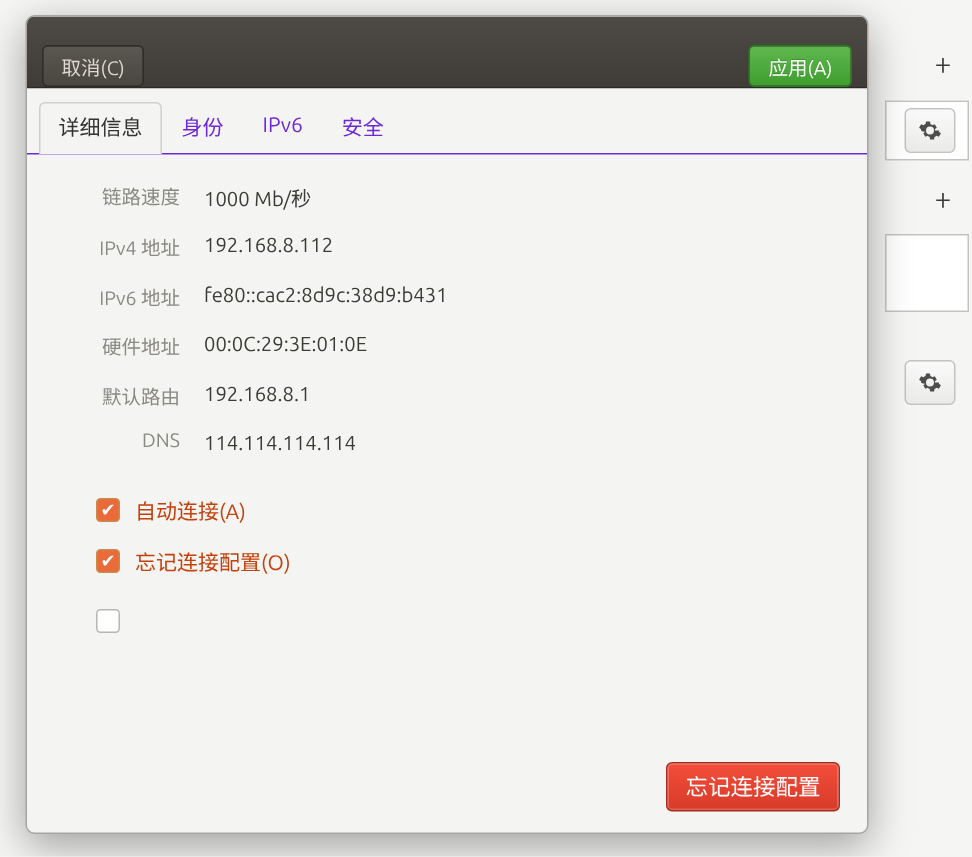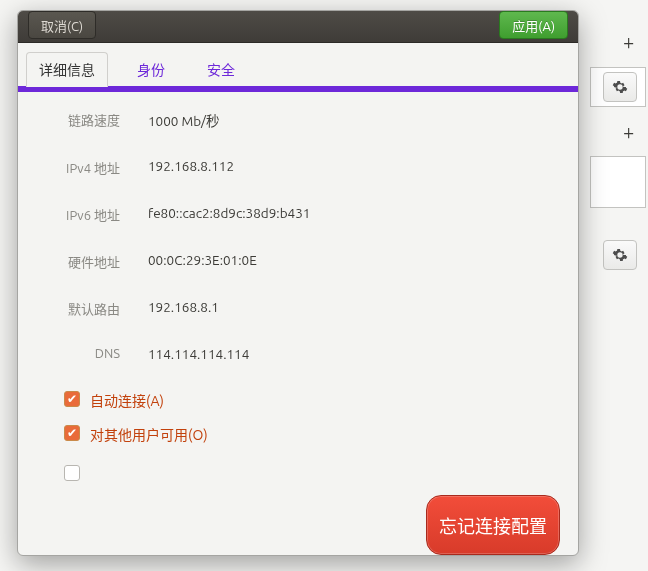--- a/index.html
+++ b/index.html
@@ -48,24 +48,24 @@
     height: 546px;
     background: #f4f4f2;
     border: 1px solid #a5a5a2;
     border-radius: 6px;
     box-shadow: 0 8px 28px rgba(0,0,0,0.35);
     display: flex;
     flex-direction: column;
     overflow: hidden;
   }
   .titlebar {
-    height: 32px;
+    height: 48px;
     background: linear-gradient(#4e4b46, #3f3c38);
     display: flex;
-    align-items: flex-start;
+    align-items: flex-end;
     justify-content: space-between;
     padding: 0 10px;
     border-bottom: 1px solid #2c2a27;
   }
   .titlebar .title {
     color: #e8e6e1;
     font-size: 15px;
     position: absolute;
     left: 0; right: 0;
     text-align: center;
@@ -91,23 +91,23 @@
     background: linear-gradient(#5fb84e, #3f9e2f);
     color: #fff;
     border: 1px solid #2a7a1f;
     text-shadow: 0 -1px 0 rgba(0,0,0,0.2);
     margin-left: 24px;
   }
 
   .tabs {
     display: flex;
     background: #f4f4f2;
-    border-bottom: 6px solid #6d28d9;
+    border-bottom: 1px solid #6d28d9;
     padding: 8px 8px 0 8px;
-    gap: 16px;
+    gap: 0;
   }
   .tab {
     padding: 6px 12px 7px 12px;
     color: #6d28d9;
     border: 1px solid transparent;
     border-bottom: none;
     cursor: pointer;
     font-size: 14px;
     position: relative;
     top: 1px;
@@ -128,21 +128,20 @@
     flex-direction: column;
     overflow: auto;
   }
   .info-grid {
     display: grid;
     grid-template-columns: 80px 1fr;
     row-gap: 14px;
     column-gap: 16px;
     margin-bottom: 28px;
     margin-left: 4px;
-    gap: 28px;
   }
   .info-label {
     color: #8a8984;
     font-size: 13px;
     text-align: right;
   }
   .info-value {
     color: #3c3b37;
     font-size: 13.5px;
   }
@@ -178,23 +177,23 @@
 
   .footer {
     margin-top: auto;
     display: flex;
     justify-content: flex-end;
   }
   .forget-btn {
     background: linear-gradient(#f24d3a, #d83b2a);
     color: #fff;
     border: 1px solid #a82a1d;
-    border-radius: 15px;
-    padding: 16px 12px;
-    font-size: 18px;
+    border-radius: 4px;
+    padding: 5px 12px;
+    font-size: 15px;
     cursor: pointer;
     box-shadow: 0 0 0 1px rgba(255,255,255,0.2) inset;
   }
 </style>
 </head>
 <body>
 
 <div class="bg-add" style="left:623px; top:30px;">+</div>
 <div class="bg-panel" style="left:590px; top:67px; width:56px; height:40px;"></div>
 <div class="bg-gear" style="left:603px; top:72px;">
@@ -215,20 +214,21 @@
 <div class="dialog">
 
   <div class="titlebar">
     <div class="tb-btn tb-cancel">取消(C)</div>
     <div class="tb-btn tb-apply">应用(A)</div>
   </div>
 
   <div class="tabs">
     <div class="tab active">详细信息</div>
     <div class="tab">身份</div>
+    <div class="tab">IPv6</div>
     <div class="tab">安全</div>
   </div>
 
   <div class="content">
 
     <div class="info-grid">
       <div class="info-label">链路速度</div>
       <div class="info-value">1000 Mb/秒</div>
 
       <div class="info-label">IPv4 地址</div>
@@ -247,21 +247,21 @@
       <div class="info-value">114.114.114.114</div>
     </div>
 
     <div class="check-row">
       <div class="checkbox">✔</div>
       <div class="check-label">自动连接(A)</div>
     </div>
 
     <div class="check-row">
       <div class="checkbox">✔</div>
-      <div class="check-label">对其他用户可用(O)</div>
+      <div class="check-label">忘记连接配置(O)</div>
     </div>
 
     <div class="check-row" style="margin-top:6px;">
       <div class="checkbox unchecked">✔</div>
     </div>
 
     <div class="footer">
       <div class="forget-btn">忘记连接配置</div>
     </div>
 

